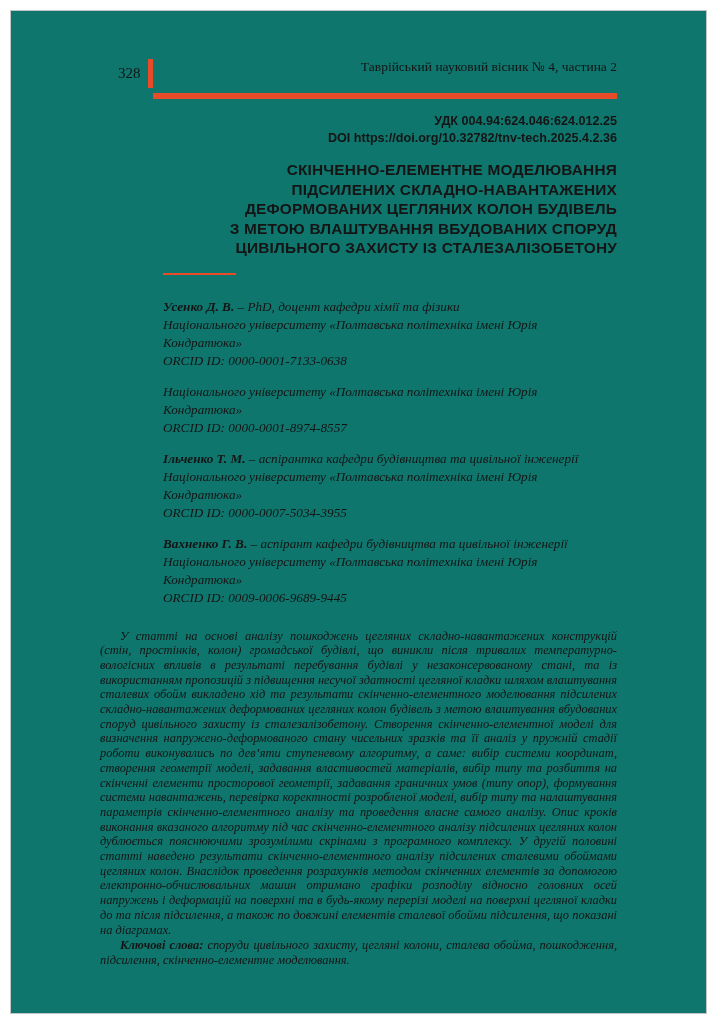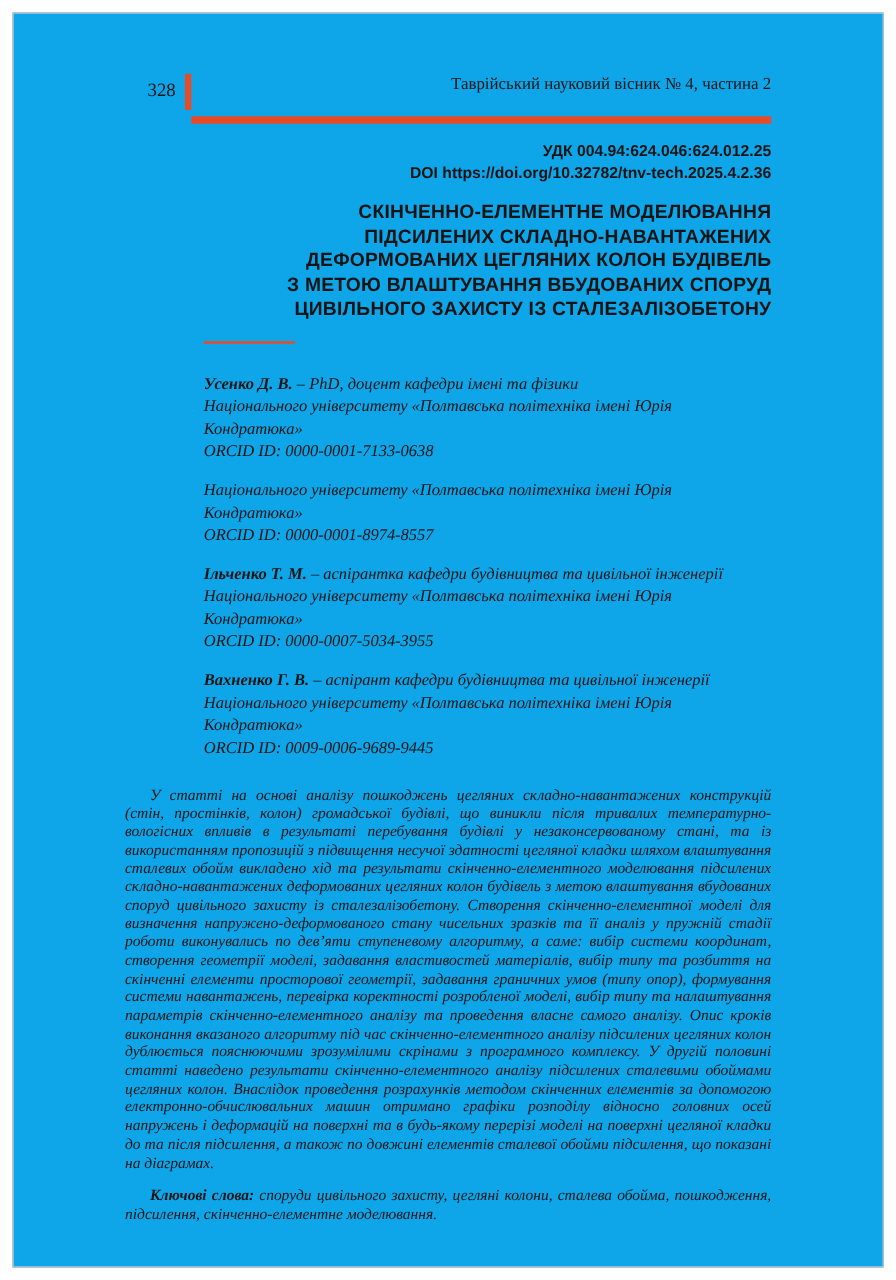--- a/index.html
+++ b/index.html
@@ -1,21 +1,21 @@
 <!DOCTYPE html>
 <html style="--accent: #e74b27;"><head>
 <meta charset="utf-8">
 <style>
   * { margin:0; padding:0; box-sizing:border-box; }
   html, body { width:717px; height:1024px; background:#ffffff; }
   body { font-family:"Liberation Serif", serif; color:#141414; position:relative; }
 
   .sheet {
     position:absolute; left:10px; top:10px; width:697px; height:1004px;
-    border:1px solid #c4c4c4; background:#0ea5e9;
+    border:1px solid #c4c4c4; background:#0f766e;
     padding:48px 89px 0 89px;
   }
 
   
   .hdr { display:flex; align-items:flex-start; }
   .pagenum { margin-left:18px; font-size:15px; line-height:18px; padding-top:5px; }
   .vbar { flex:none; width:5px; height:29px; background:var(--accent,#e74b27); margin-left:7px; }
   .hdr-right { flex:1; min-width:0; }
   .journal { text-align:right; font-size:13.5px; line-height:15px; padding-bottom:19px; }
   .hbar { height:6px; background:var(--accent,#e74b27); }
@@ -31,21 +31,21 @@
   .title-rule { width:73px; height:2px; background:var(--accent,#e74b27); margin:15px 0 0 63px; }
 
   
   .authors { margin-top:23px; margin-left:63px; font-style:italic; font-size:13.2px; line-height:18px; }
   .author { margin-bottom:13px; }
   .author:last-child { margin-bottom:0; }
   .author b { font-weight:bold; }
 
   
   .abstract, .keywords {
-    margin-top:12px; font-style:italic; font-size:12.4px; line-height:14.7px;
+    margin-top:1px; font-style:italic; font-size:12.4px; line-height:14.7px;
     text-align:justify; text-indent:20px;
   }
   .abstract { margin-top:22px; }
   .kw-label { font-weight:bold; }
 </style>
 </head>
 <body>
 
 <div class="sheet">
 
@@ -68,21 +68,21 @@
     <div>ПІДСИЛЕНИХ СКЛАДНО-НАВАНТАЖЕНИХ</div>
     <div>ДЕФОРМОВАНИХ ЦЕГЛЯНИХ КОЛОН БУДІВЕЛЬ</div>
     <div>З МЕТОЮ ВЛАШТУВАННЯ ВБУДОВАНИХ СПОРУД</div>
     <div>ЦИВІЛЬНОГО ЗАХИСТУ ІЗ СТАЛЕЗАЛІЗОБЕТОНУ</div>
   </h1>
 
   <div class="title-rule"></div>
 
   <section class="authors">
     <div class="author">
-      <div><b>Усенко Д. В.</b> <span>– PhD, доцент кафедри імені та фізики</span></div>
+      <div><b>Усенко Д. В.</b> <span>– PhD, доцент кафедри хімії та фізики</span></div>
       <div>Національного університету «Полтавська політехніка імені Юрія Кондратюка»</div>
       <div>ORCID ID: 0000-0001-7133-0638</div>
     </div>
     <div class="author">
       <div>Національного університету «Полтавська політехніка імені Юрія Кондратюка»</div>
       <div>ORCID ID: 0000-0001-8974-8557</div>
     </div>
     <div class="author">
       <div><b>Ільченко Т. М.</b> <span>– аспірантка кафедри будівництва та цивільної інженерії</span></div>
       <div>Національного університету «Полтавська політехніка імені Юрія Кондратюка»</div>

